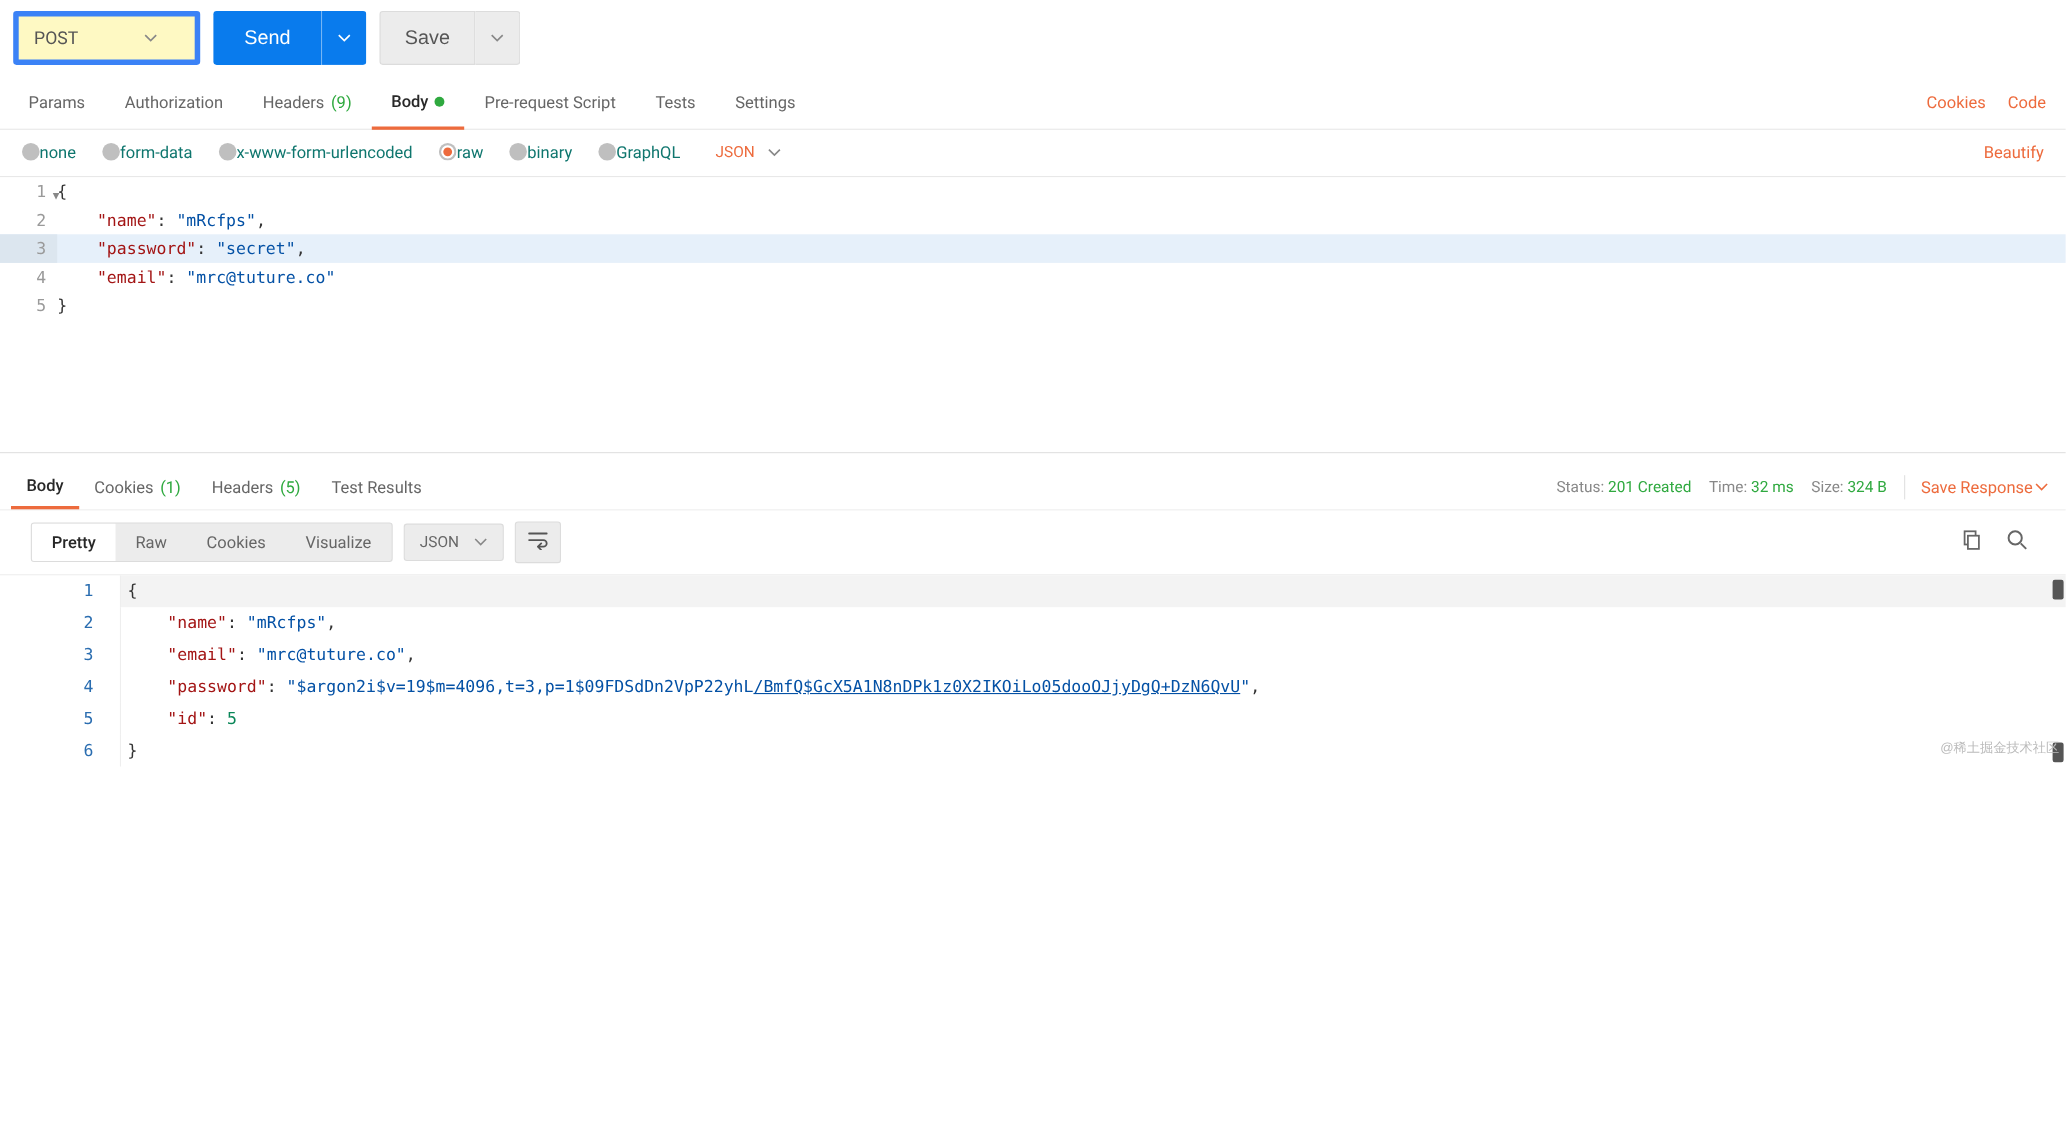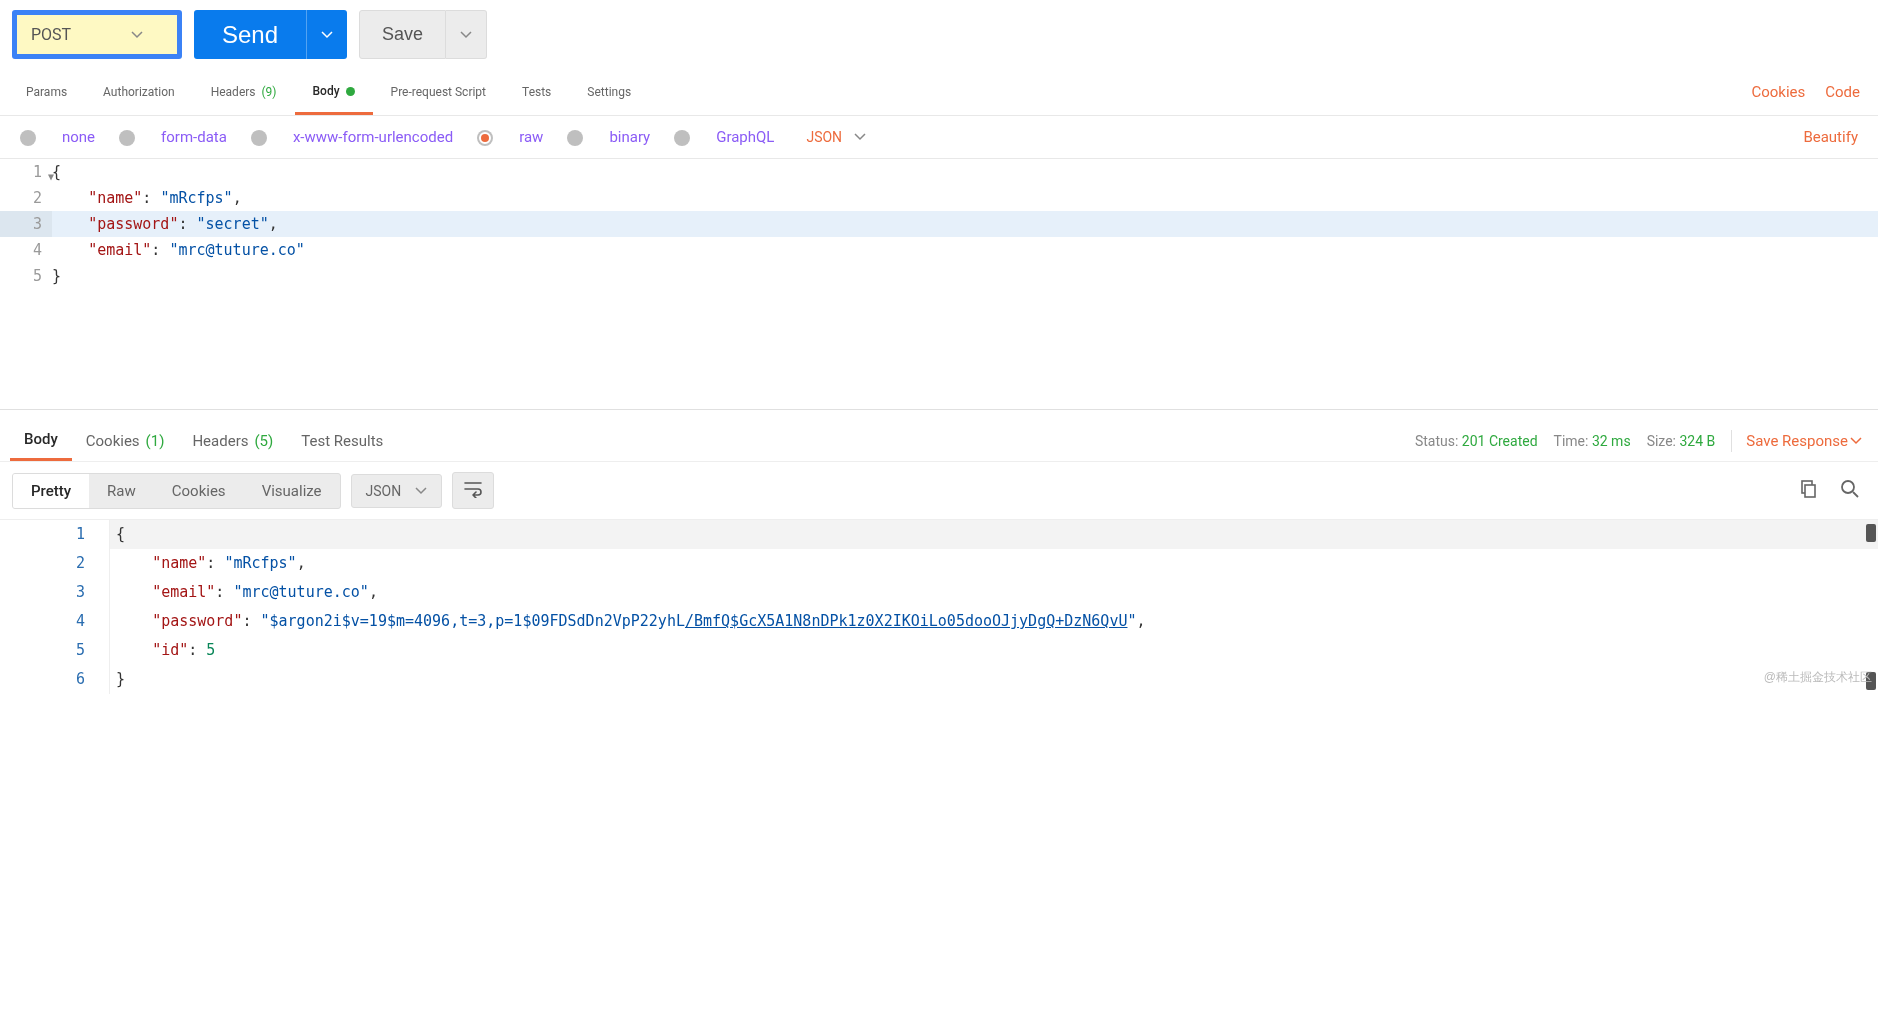--- a/index.html
+++ b/index.html
@@ -3,36 +3,36 @@
 <meta charset="utf-8">
 <style>
 * { box-sizing: border-box; margin: 0; padding: 0; }
 body { font-family: -apple-system, BlinkMacSystemFont, "Segoe UI", Roboto, Helvetica, Arial, sans-serif; background: #fff; color: #282828; font-size: 14px; }
 
 .top-bar { display: flex; gap: 12px; padding: 10px 12px; align-items: stretch; }
 .method-select { display: flex; align-items: center; gap: 60px; background: #fef9c3; border: 5px solid #3b82f6; border-radius: 3px; padding: 10px 14px; min-width: 170px; cursor: pointer; }
 .method-select span:first-child { font-size: 16px; color: #555; }
 .url-input { flex: 1; border: 1px solid #dcdcdc; background: #ececec; border-radius: 3px; padding: 10px 18px; font-size: 16px; color: #555; }
 .send-btn { display: flex; align-items: stretch; }
-.send-main { background: #097bed; color: #fff; border: none; padding: 10px 28px; font-size: 24px; border-radius: 3px 0 0 3px; cursor: pointer; }
+.send-main { background: #097bed; color: #fff; border: none; padding: 10px 28px; font-size: 18px; border-radius: 3px 0 0 3px; cursor: pointer; }
 .send-drop { background: #097bed; color: #fff; border: none; border-left: 1px solid rgba(255,255,255,0.3); padding: 10px 14px; border-radius: 0 3px 3px 0; cursor: pointer; display:flex; align-items:center; }
 .save-btn { display: flex; align-items: stretch; }
 .save-main { background: #ececec; color: #555; border: 1px solid #dcdcdc; padding: 10px 22px; font-size: 18px; border-radius: 3px 0 0 3px; cursor: pointer; }
 .save-drop { background: #ececec; color: #888; border: 1px solid #dcdcdc; border-left: none; padding: 10px 14px; border-radius: 0 3px 3px 0; cursor: pointer; display:flex; align-items:center; }
 
 .req-tabs { display: flex; align-items: center; border-bottom: 1px solid #e8e8e8; padding: 0 8px; }
-.req-tab { padding: 14px 18px; font-size: 12px; color: #666; cursor: pointer; display: flex; align-items: center; gap: 6px; }
+.req-tab { padding: 14px 18px; font-size: 15px; color: #666; cursor: pointer; display: flex; align-items: center; gap: 6px; }
 .req-tab.active { color: #282828; border-bottom: 3px solid #ed6b3d; margin-bottom: -1px; font-weight: 500; }
 .badge-green { color: #2fa93f; }
 .dot-green { width: 9px; height: 9px; border-radius: 50%; background: #2fa93f; display: inline-block; }
 .req-tabs .spacer { flex: 1; }
 .link-orange { color: #ed6b3d; font-size: 15px; padding: 14px 10px; cursor: pointer; }
 
 .body-type-row { display: flex; align-items: center; gap: 24px; padding: 12px 20px; border-bottom: 1px solid #e8e8e8; }
-.radio-opt { display: flex; align-items: flex-end; gap: 26px; color: #8b5cf6; font-size: 15px; cursor: pointer; }
+.radio-opt { display: flex; align-items: flex-start; gap: 0; color: #0f766e; font-size: 15px; cursor: pointer; }
 .radio-circle { width: 16px; height: 16px; border-radius: 50%; background: #bfbfbf; display: inline-block; position: relative; }
 .radio-circle.selected { background: #fff; box-shadow: inset 0 0 0 2px #bfbfbf; }
 .radio-circle.selected::after { content: ""; position: absolute; width: 8px; height: 8px; background: #ed6b3d; border-radius: 50%; top: 4px; left: 4px; }
 .json-drop { color: #ed6b3d; margin-left: 8px; display: flex; align-items: center; gap: 12px; cursor: pointer; }
 .body-type-row .spacer { flex: 1; }
 
 .editor { font-family: "Menlo","Consolas",monospace; font-size: 15px; line-height: 26px; }
 .editor .line { display: flex; }
 .editor .gutter { width: 52px; text-align: right; padding-right: 10px; color: #9a9a9a; user-select: none; position: relative; }
 .editor .code { flex: 1; white-space: pre; }
@@ -45,21 +45,21 @@
 
 .response-tabs { display: flex; align-items: center; padding: 10px 10px 0; border-top: 1px solid #e0e0e0; margin-top: 10px; }
 .resp-tab { padding: 10px 14px; color: #666; font-size: 15px; cursor: pointer; display:flex; gap:6px; align-items:center; }
 .resp-tab.active { color: #282828; border-bottom: 3px solid #ed6b3d; font-weight: 500; }
 .response-tabs .spacer { flex: 1; }
 .meta { color: #888; font-size: 14px; padding: 0 8px; }
 .meta .val { color: #2fa93f; }
 .sep { width: 1px; height: 22px; background: #e0e0e0; margin: 0 8px; }
 .save-resp { color: #ed6b3d; font-size: 15px; display: flex; align-items: center; gap: 2px; cursor: pointer; padding: 0 6px; }
 
-.viewer-bar { display: flex; align-items: center; gap: 10px; padding: 10px 12px; border-top: 1px solid #eee; }
+.viewer-bar { display: flex; align-items: center; gap: 10px; padding: 10px 28px; border-top: 1px solid #eee; }
 .seg { display: flex; background: #ececec; border: 1px solid #dcdcdc; border-radius: 3px; overflow: hidden; }
 .seg-btn { padding: 8px 18px; font-size: 15px; color: #666; cursor: pointer; }
 .seg-btn.active { background: #fff; color: #282828; font-weight: 500; }
 .drop-box { display: flex; align-items: center; gap: 14px; background: #ececec; border: 1px solid #dcdcdc; border-radius: 3px; padding: 8px 14px; color: #666; cursor: pointer; }
 .icon-btn { background: #ececec; border: 1px solid #dcdcdc; border-radius: 3px; padding: 7px 10px; cursor: pointer; display:flex; align-items:center; justify-content:center; }
 .viewer-bar .spacer { flex: 1; }
 .icon-plain { padding: 6px; cursor: pointer; color: #666; }
 
 .resp-editor { font-family: "Menlo","Consolas",monospace; font-size: 15px; line-height: 29px; border-top: 1px solid #eee; position: relative; }
 .resp-editor .line { display: flex; }

